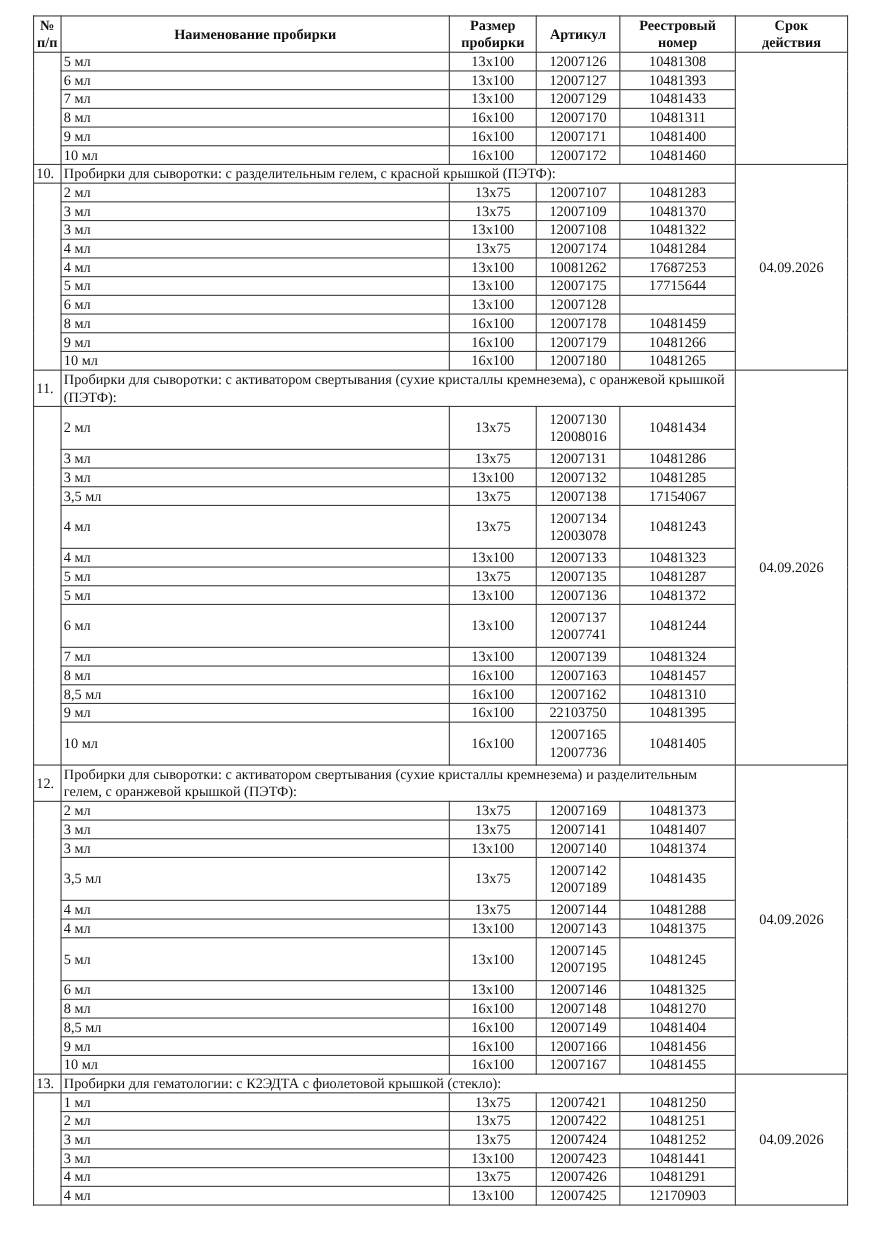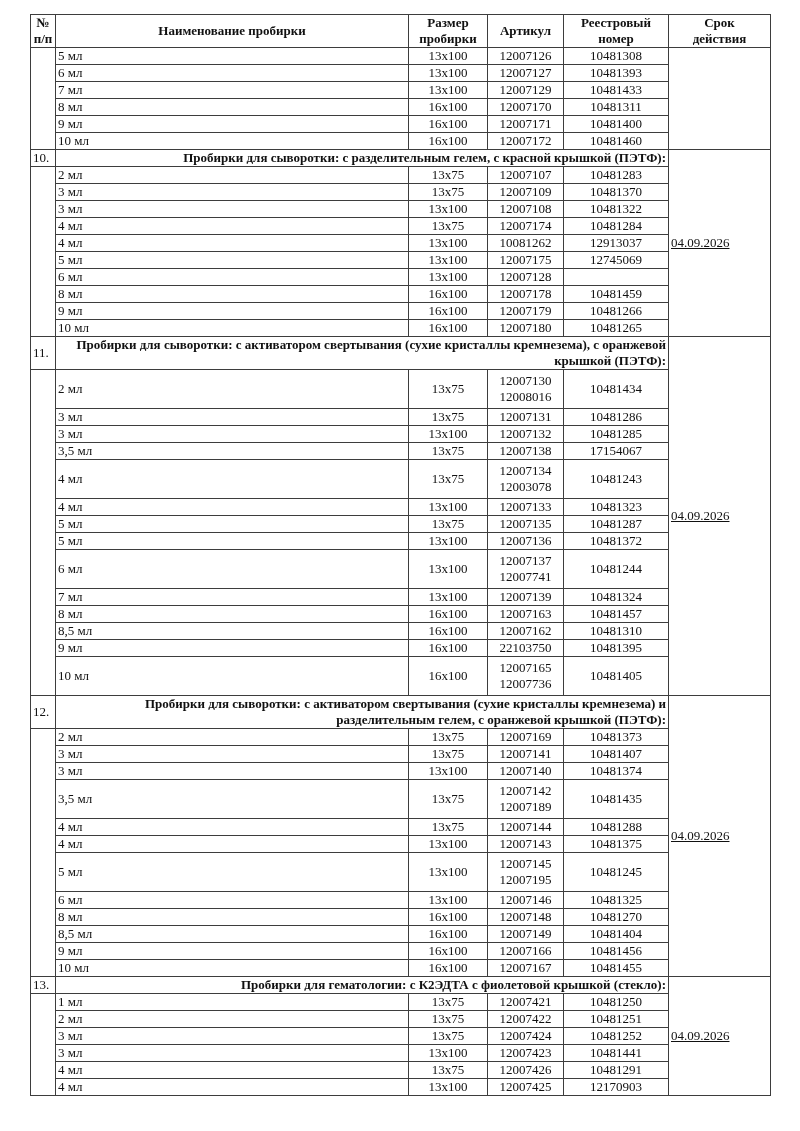--- a/index.html
+++ b/index.html
@@ -36,44 +36,44 @@
     font-weight: bold;
     text-align: center;
     white-space: pre-line;
     padding: 4px 0;
     font-size: 13.5px;
   }
   td.num-cell {
     padding: 0;
   }
   td.section-title {
-    font-weight: bold;
-    text-align: right;
+    font-weight: normal;
+    text-align: left;
     font-size: 13.5px;
     line-height: 18px;
     padding: 1px 6px;
   }
   td.name {
     text-align: left;
     padding-left: 4px;
   }
   td.ctr {
     text-align: center;
   }
   td.pre {
     white-space: pre-line;
     font-family: Liberation Serif, serif;
   }
   tr.multi td {
     padding-top: 3px;
     padding-bottom: 3px;
   }
   td.validity {
+    text-align: center;
     vertical-align: middle;
-    text-decoration: underline;
   }
 </style>
 </head>
 <body>
 
 <div class="page">
   <table class="registry">
     <colgroup>
       <col style="width:25px">
       <col style="width:353px">
@@ -160,27 +160,27 @@
         <tr>
           <td class="name">4 мл</td>
           <td class="ctr">13x75</td>
           <td class="ctr pre">12007174</td>
           <td class="ctr">10481284</td>
         </tr>
         <tr>
           <td class="name">4 мл</td>
           <td class="ctr">13x100</td>
           <td class="ctr pre">10081262</td>
-          <td class="ctr">12913037</td>
+          <td class="ctr">17687253</td>
         </tr>
         <tr>
           <td class="name">5 мл</td>
           <td class="ctr">13x100</td>
           <td class="ctr pre">12007175</td>
-          <td class="ctr">12745069</td>
+          <td class="ctr">17715644</td>
         </tr>
         <tr>
           <td class="name">6 мл</td>
           <td class="ctr">13x100</td>
           <td class="ctr pre">12007128</td>
           <td class="ctr"></td>
         </tr>
         <tr>
           <td class="name">8 мл</td>
           <td class="ctr">16x100</td>

